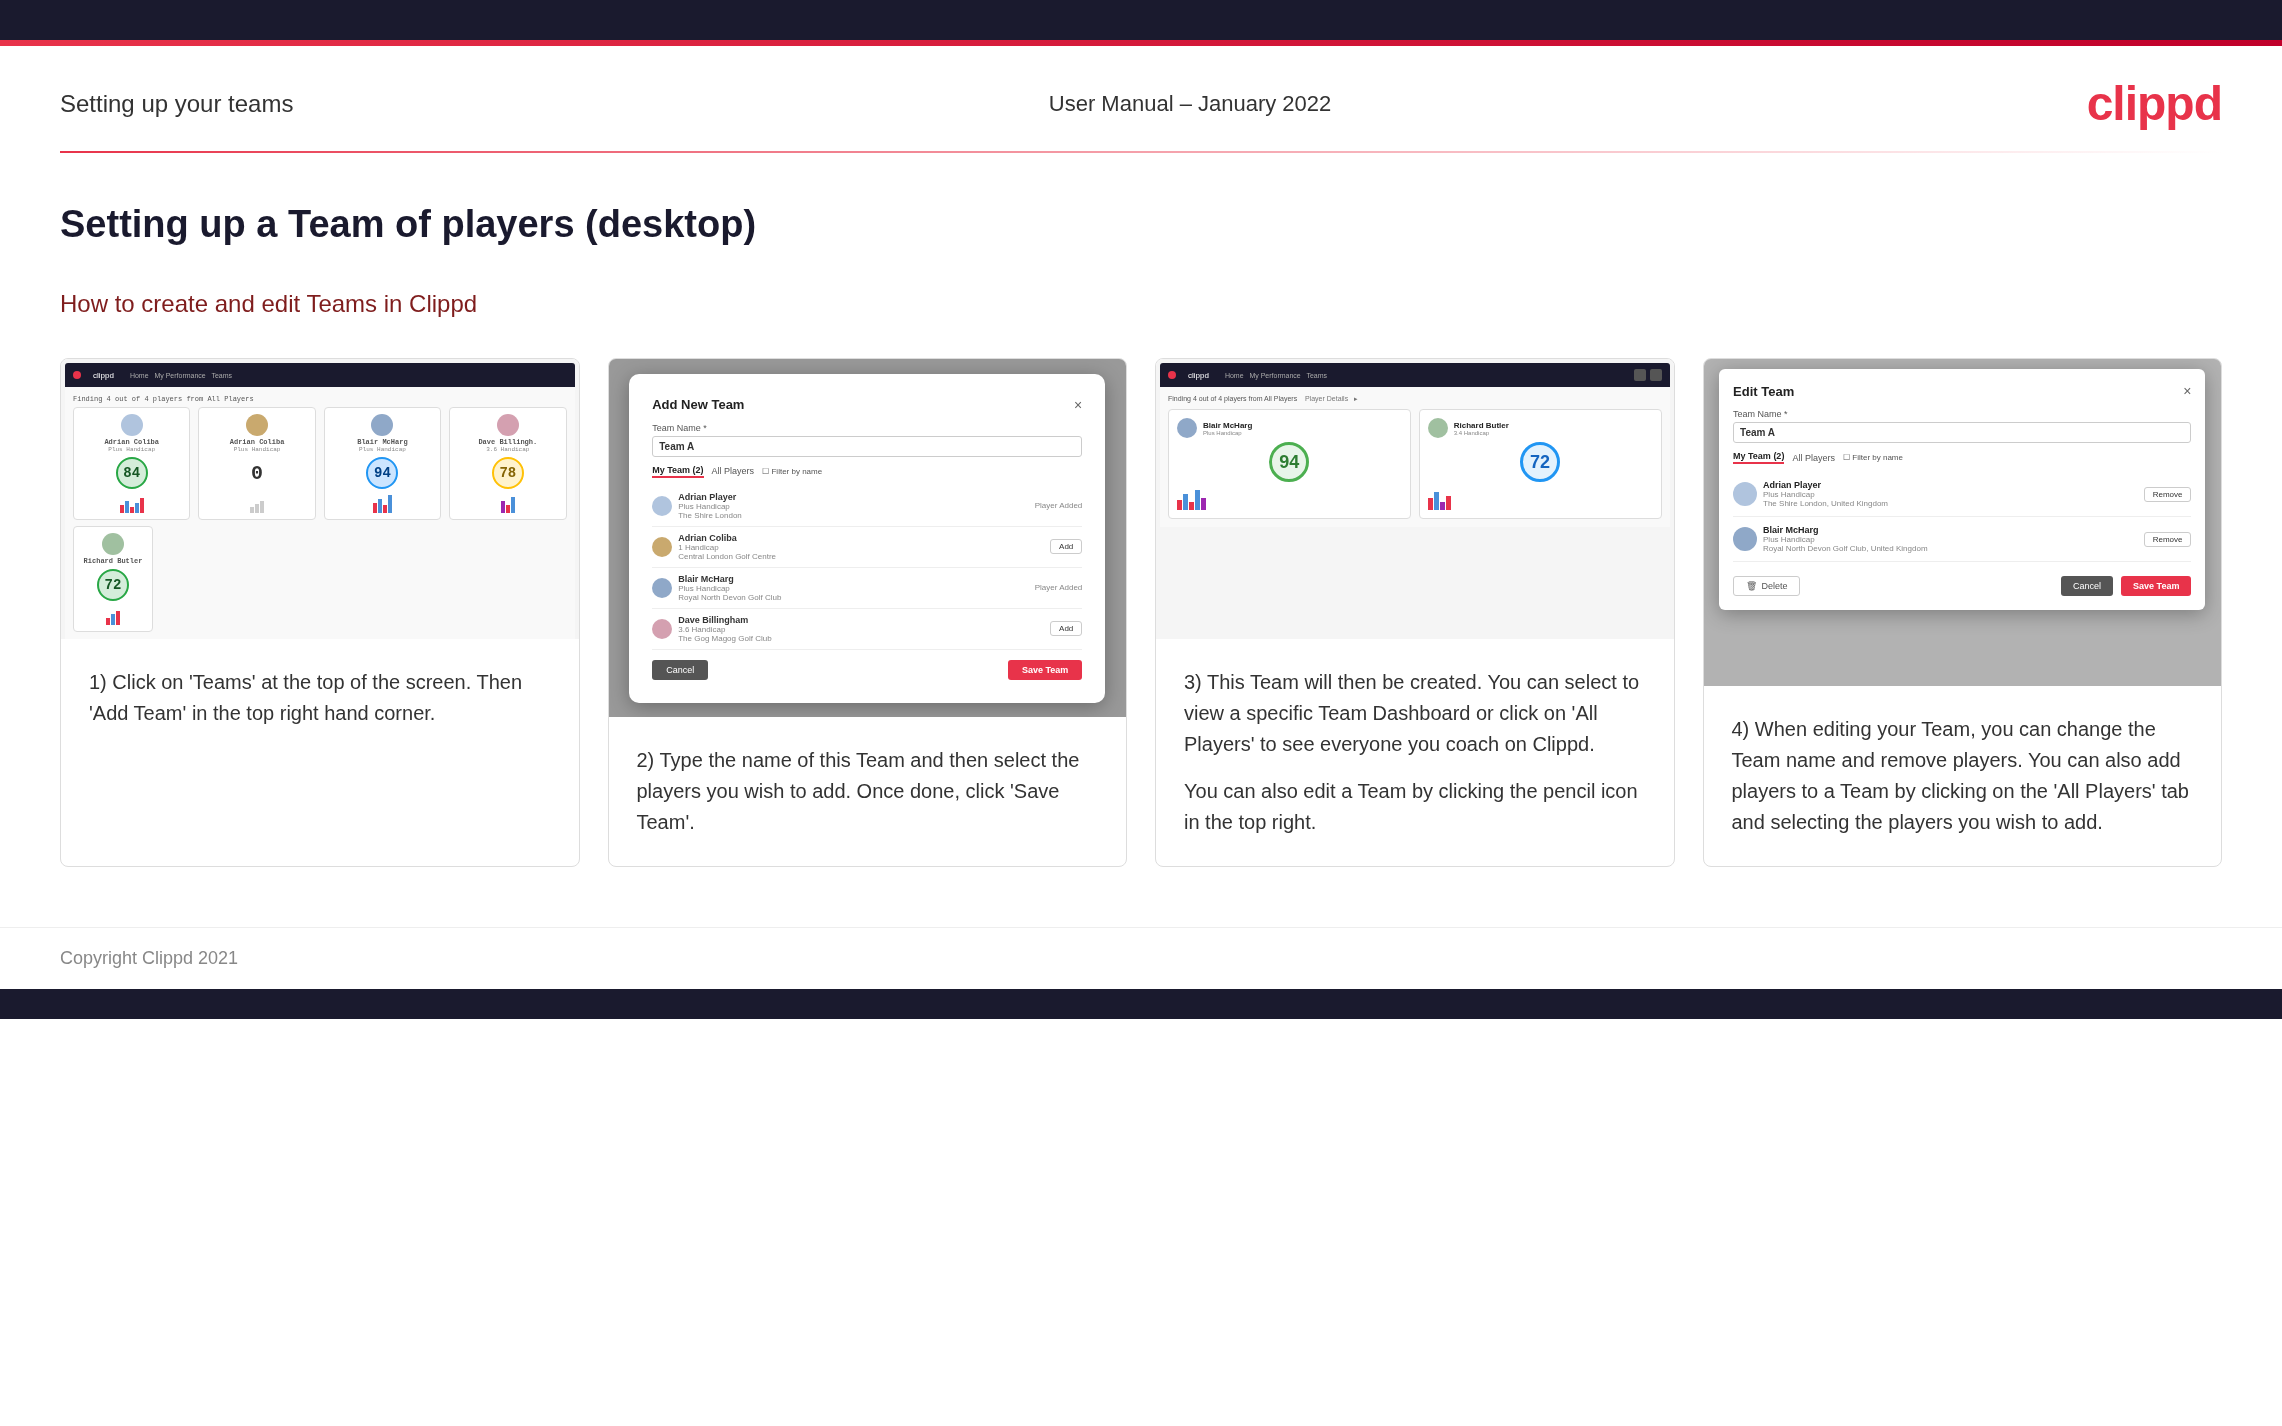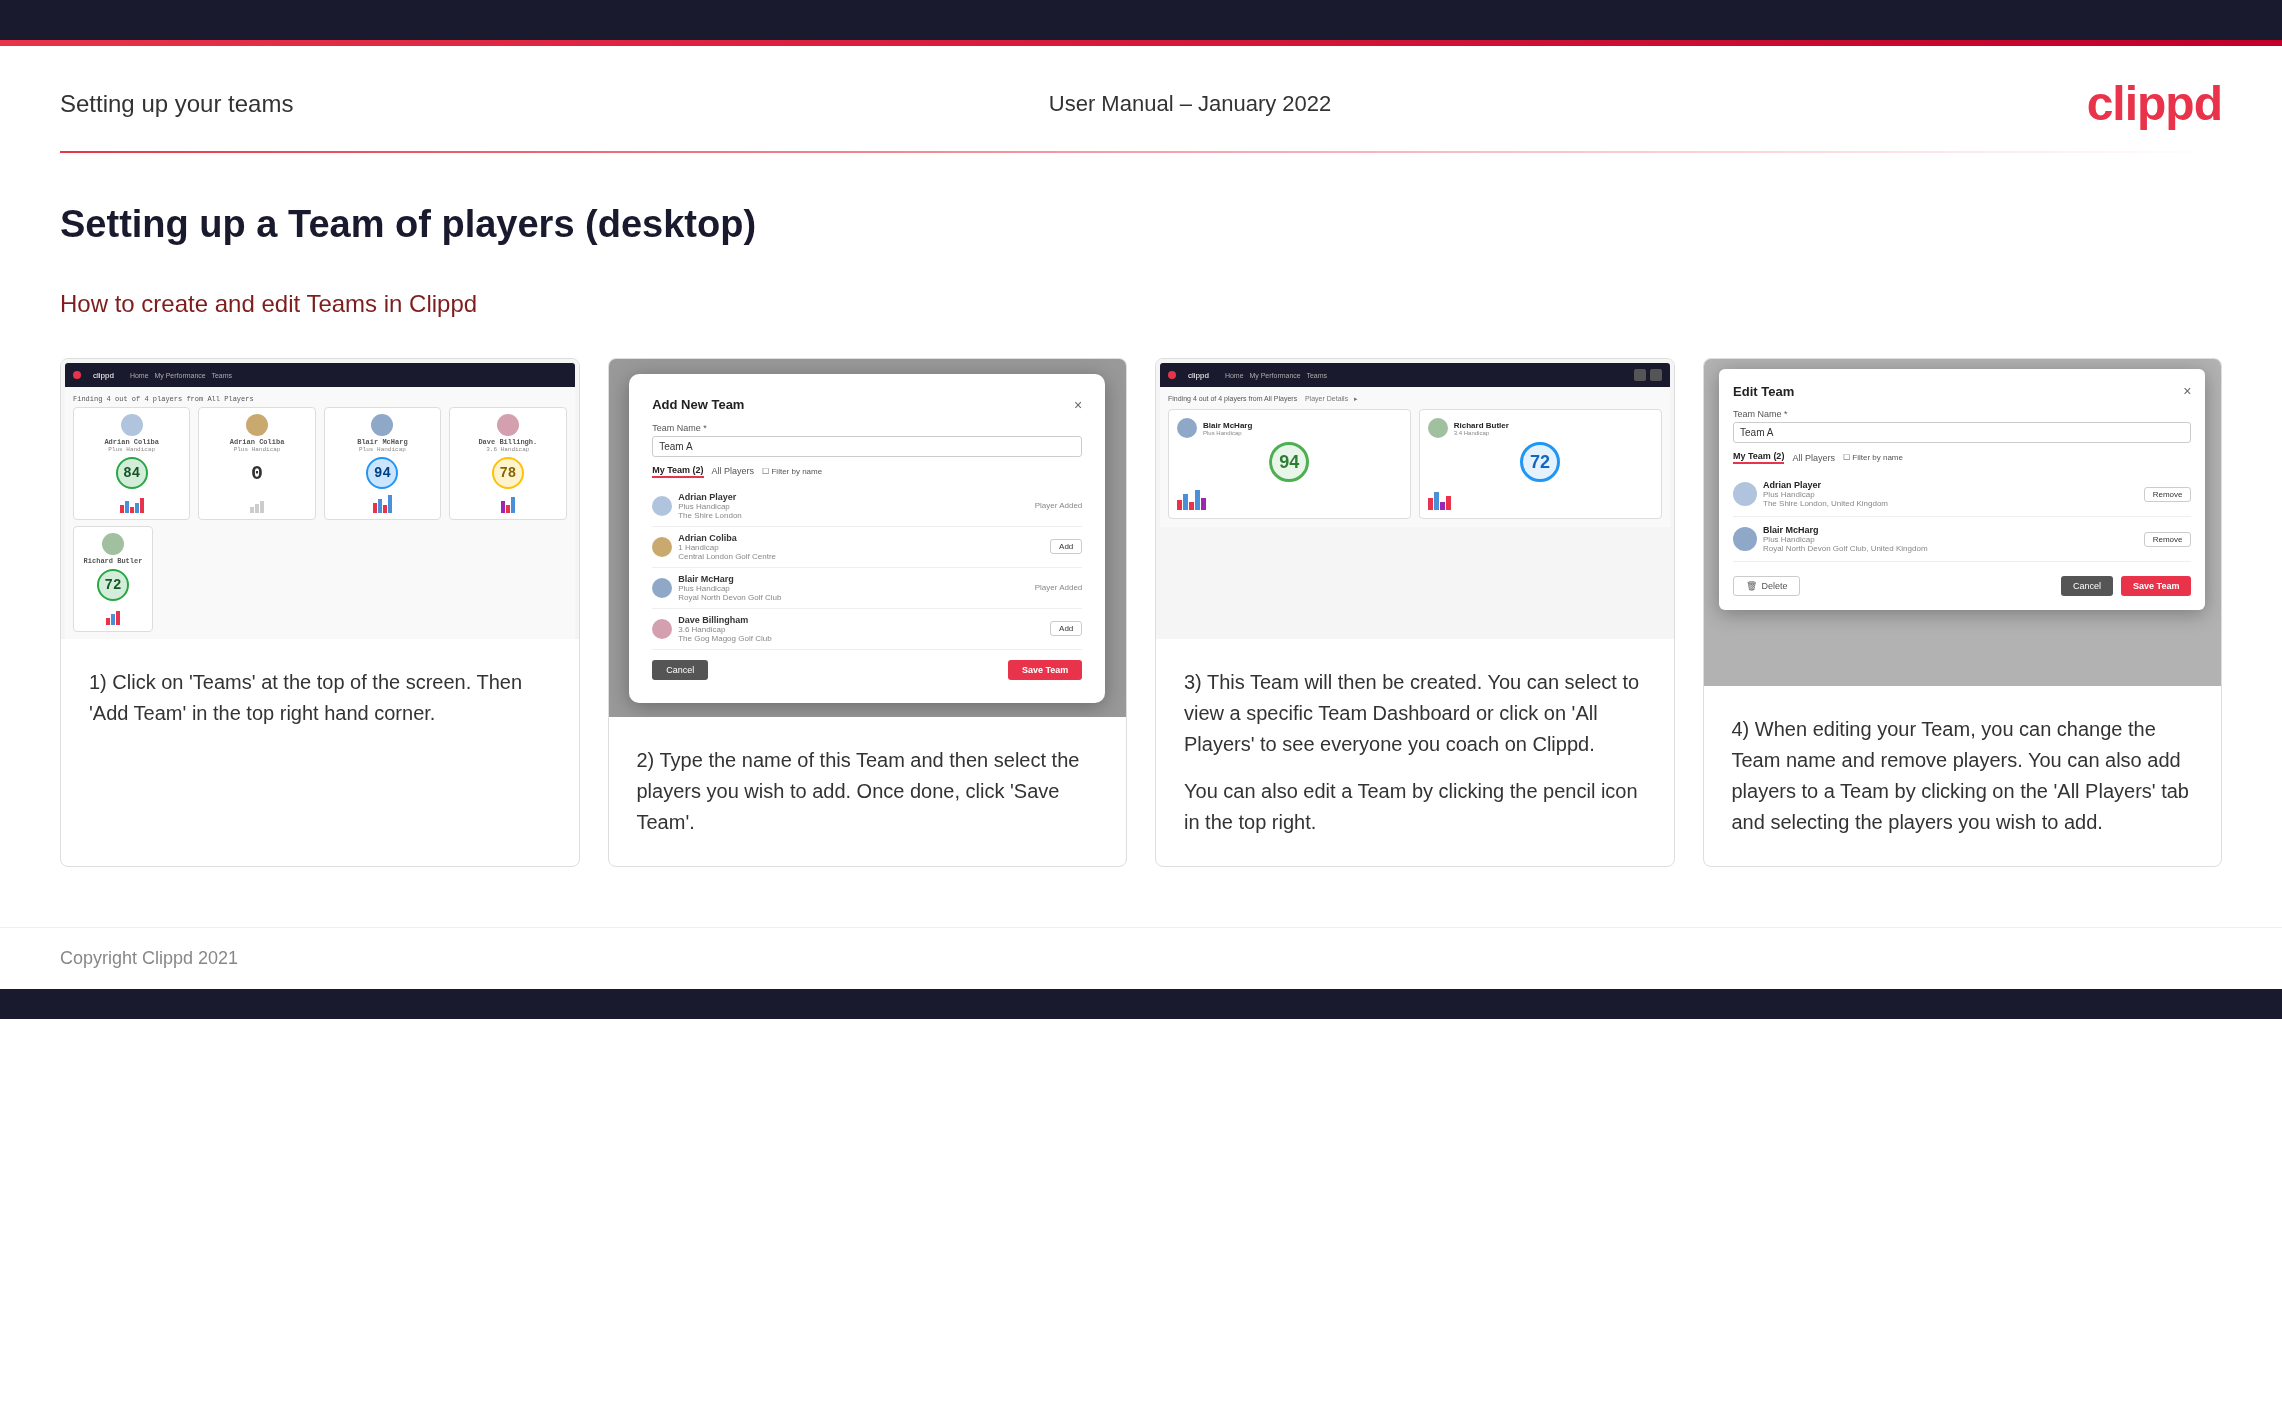--- a/index.html
+++ b/index.html
@@ -199,20 +199,21 @@
     }
     .modal-label { font-size: 9px; color: #555; margin-bottom: 3px; }
     .modal-input {
       width: 100%;
       border: 1px solid #ccc;
       border-radius: 3px;
       padding: 4px 6px;
       font-size: 10px;
       margin-bottom: 8px;
       color: #333;
+      font-weight: bold;
     }
     .modal-tabs {
       display: flex;
       gap: 8px;
       align-items: center;
       margin-bottom: 8px;
       font-size: 9px;
       color: #555;
     }
     .modal-tab-active {

